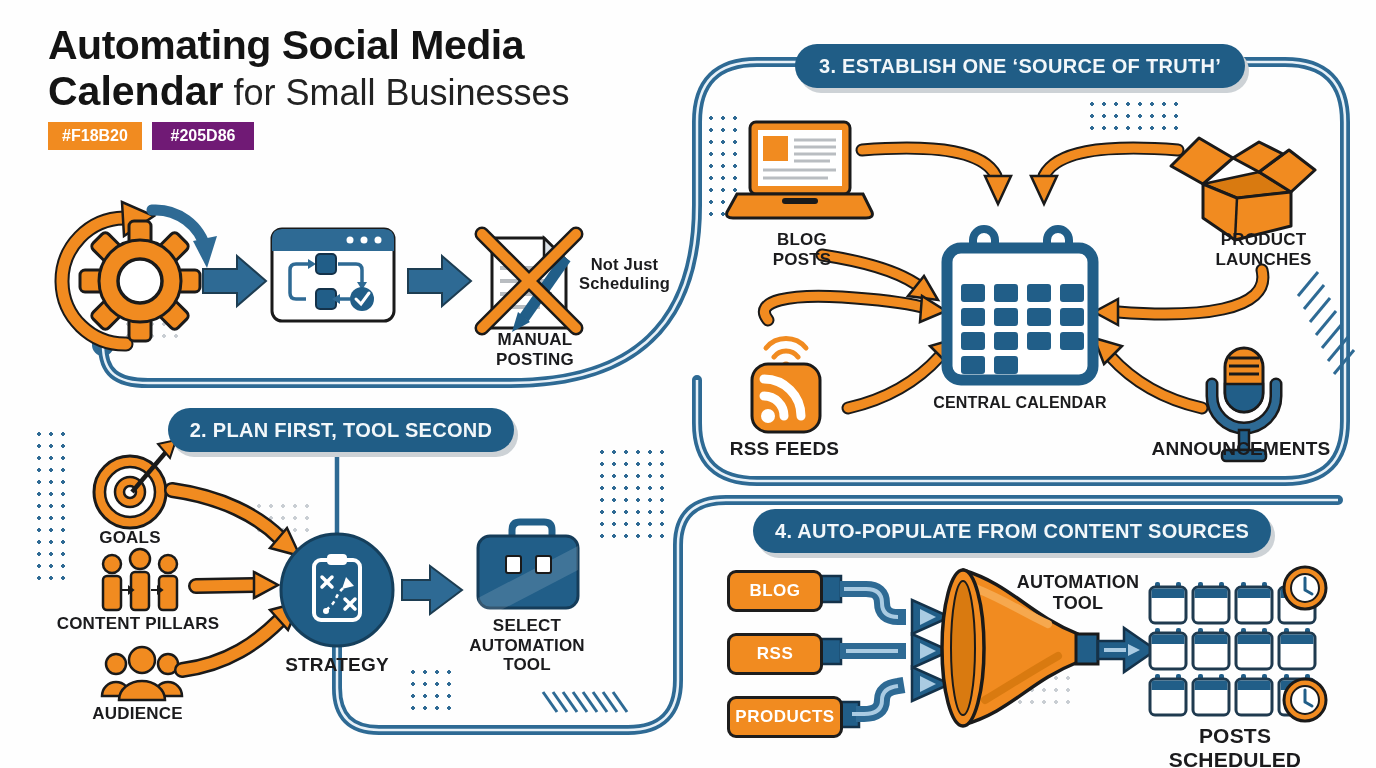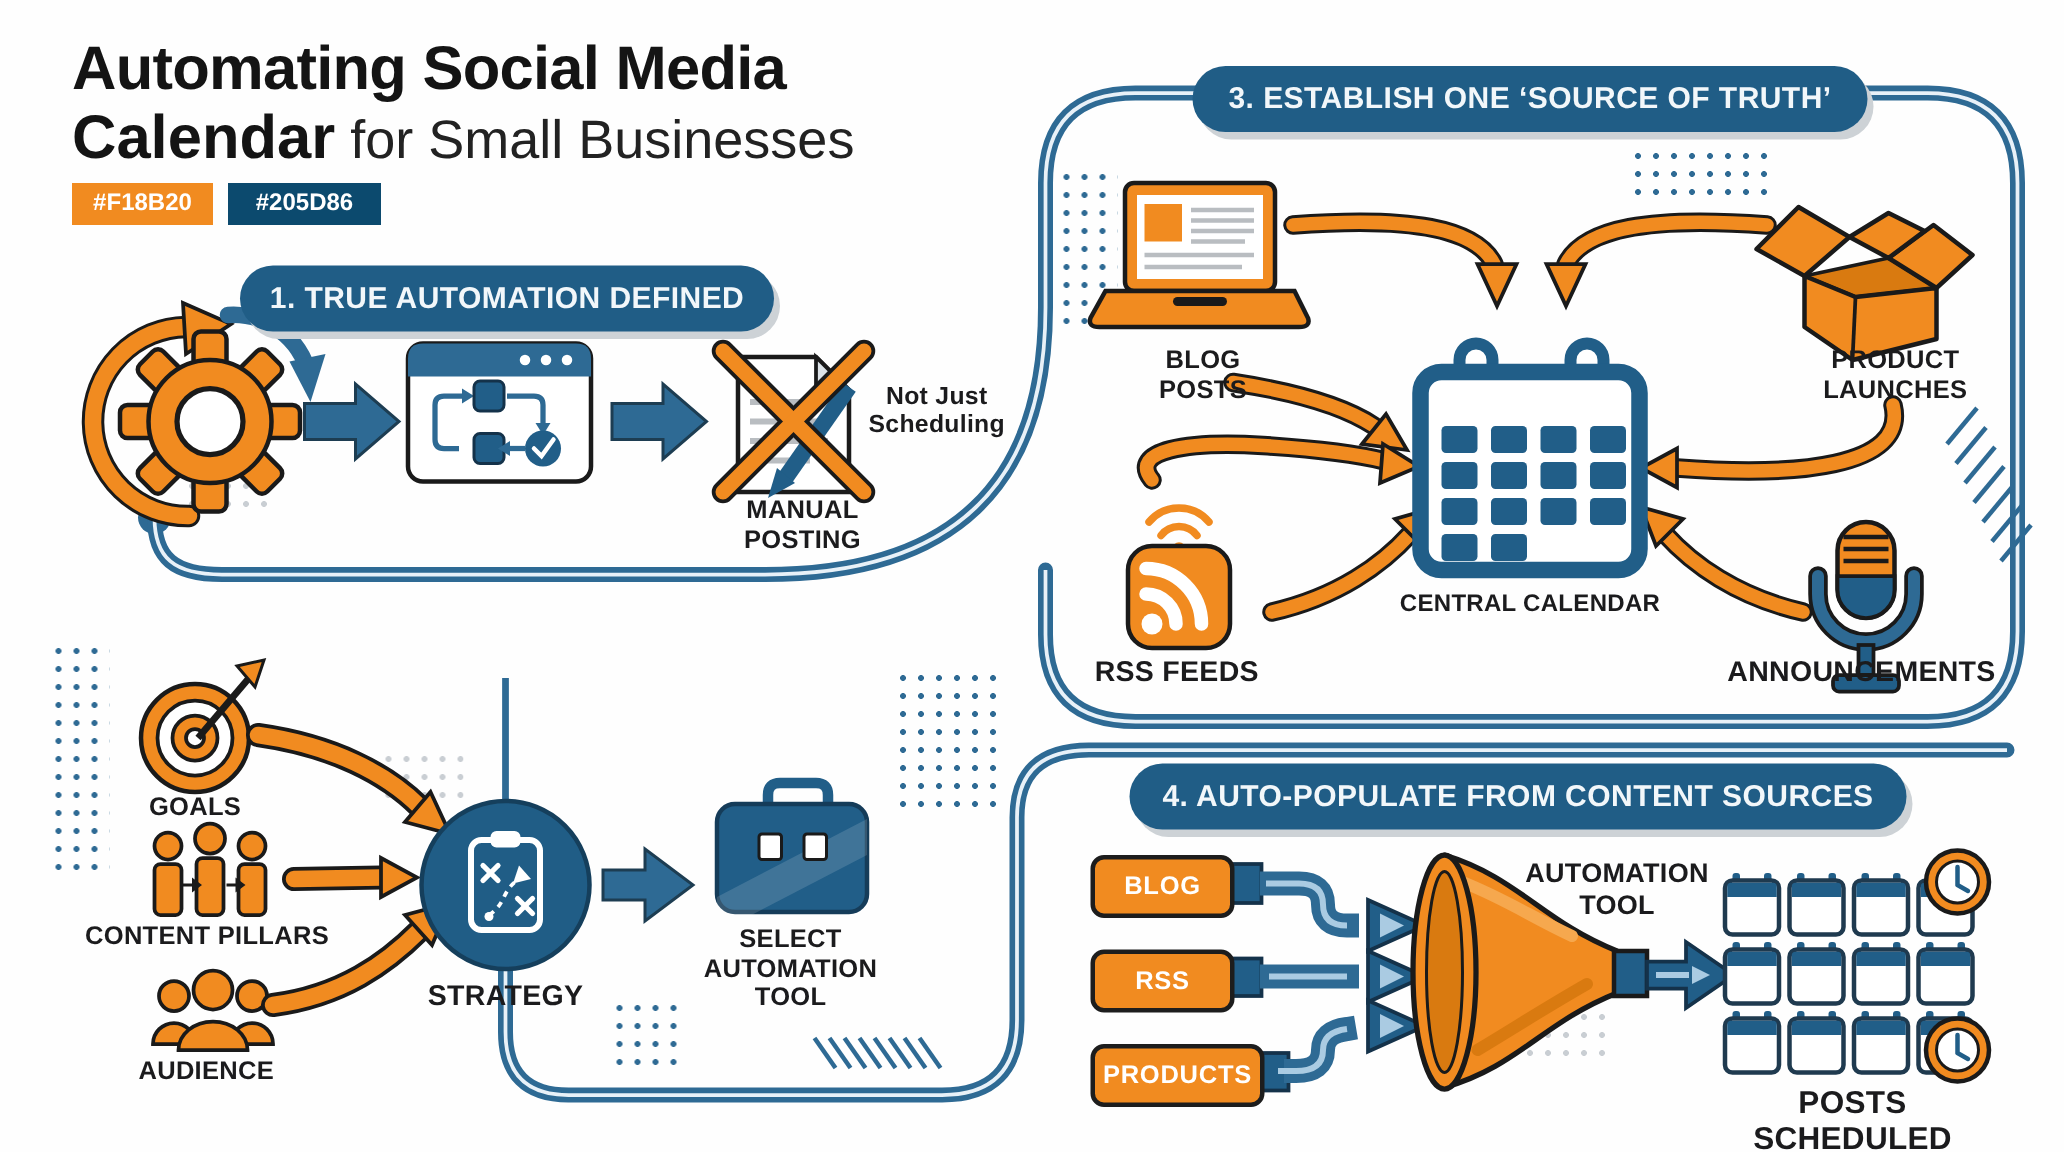--- a/index.html
+++ b/index.html
@@ -378,23 +378,23 @@
         <use href="#clockicon"></use>
       </g>
     <g transform="translate(1305,700)">
         <use href="#clockicon"></use>
       </g>
   </svg>
 
   <div class="title1">Automating Social Media</div>
   <div class="title2"><span class="b">Calendar</span><span class="r"> for Small Businesses</span></div>
   <div class="swatch" style="left:48px;width:94px;background:#F18B20;">#F18B20</div>
-  <div class="swatch" style="left:152px;width:102px;background:#0c4a6e;">#205D86</div>
-
-  <div class="pill" style="left:160px;top:177px;width:356px;height:44px;font-size:20px;">1. TRUE AUTOMATION DEFINED</div>
+  <div class="swatch" style="left:152px;width:102px;background:#701a75;">#205D86</div>
+
+  <div class="pill" style="left:168px;top:408px;width:346px;height:44px;font-size:20px;">2. PLAN FIRST, TOOL SECOND</div>
   <div class="pill" style="left:795px;top:44px;width:450px;height:44px;font-size:20px;">3. ESTABLISH ONE ‘SOURCE OF TRUTH’</div>
   <div class="pill" style="left:753px;top:509px;width:518px;height:44px;font-size:20px;">4. AUTO-POPULATE FROM CONTENT SOURCES</div>
 
   <div class="lbl" style="left:470px;top:330px;width:130px;font-size:17px;">MANUAL POSTING</div>
   <div class="lbl" style="left:572px;top:255px;width:105px;font-size:16.5px;">Not Just Scheduling</div>
 
   <div class="lbl" style="left:90px;top:528px;width:80px;font-size:17px;">GOALS</div>
   <div class="lbl" style="left:38px;top:614px;width:200px;font-size:17px;">CONTENT PILLARS</div>
   <div class="lbl" style="left:80px;top:704px;width:115px;font-size:17px;">AUDIENCE</div>
   <div class="lbl" style="left:278px;top:654px;width:118px;font-size:19px;">STRATEGY</div>

